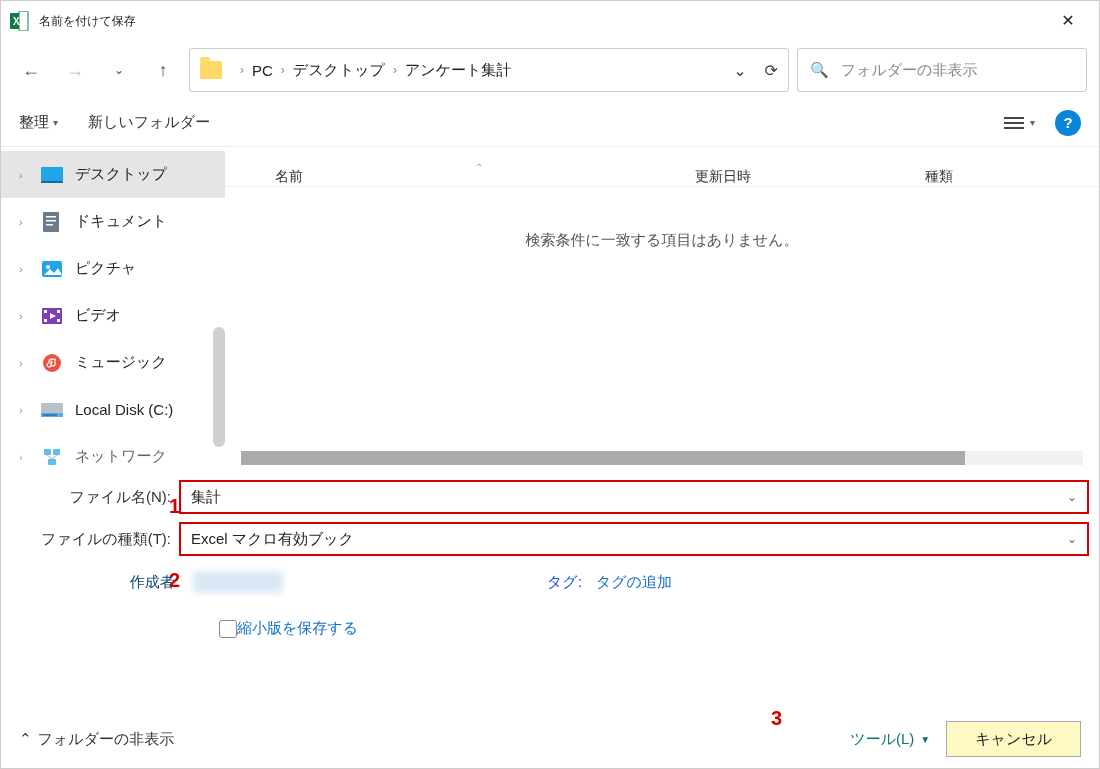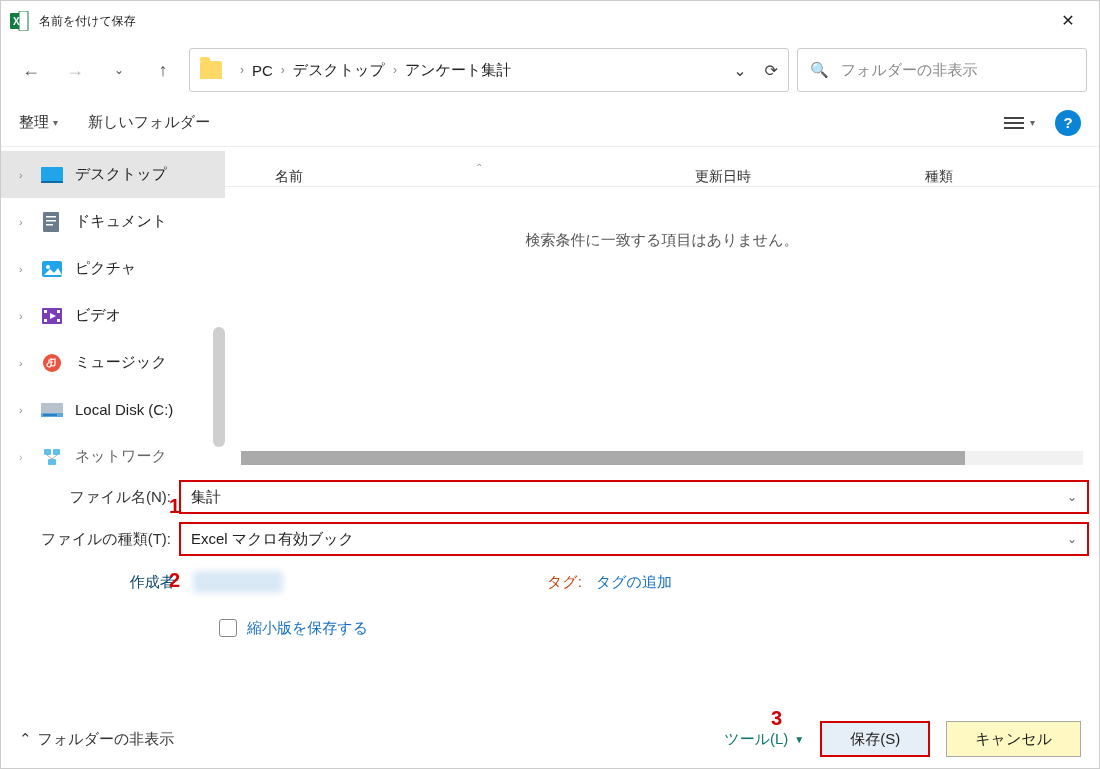--- a/index.html
+++ b/index.html
@@ -53,23 +53,23 @@
 
   
   .form-area { padding: 6px 10px 0 0; }
   .form-row { display: flex; align-items: center; height: 40px; margin-bottom: 2px; }
   .form-label { width: 178px; text-align: right; font-size: 15px; color: #333; padding-right: 8px; }
   .combo { flex: 1; border: 2px solid #d40000; height: 34px; display: flex; align-items: center; padding: 0 10px; font-size: 15px; color: #222; background: #fff; position: relative; }
   .combo-dd { margin-left: auto; color: #666; font-size: 12px; }
   .meta-row { display: flex; align-items: center; margin-top: 12px; padding-left: 0; gap: 14px; font-size: 15px; }
   .meta-label { width: 178px; text-align: right; color: #0c4a6e; }
   .author-blur { width: 90px; height: 22px; background: #d9e8f5; filter: blur(3px); border-radius: 3px; }
-  .tag-label { margin-left: 250px; color: #c2410c; }
+  .tag-label { margin-left: 250px; color: #1d4ed8; }
   .tag-link { color: #1570c4; }
-  .thumb-row { display: flex; align-items: flex-start; margin: 26px 0 0 218px; gap: 10px; font-size: 15px; }
+  .thumb-row { display: flex; align-items: center; margin: 26px 0 0 218px; font-size: 15px; }
   .checkbox { width: 18px; height: 18px; border: 1.5px solid #888; border-radius: 3px; }
   .thumb-label { color: #1570c4; }
 
   
   .bottombar { position: absolute; left: 0; right: 0; bottom: 0; height: 58px; display: flex; align-items: center; padding: 0 18px; }
   .hide-folders { display: flex; align-items: center; gap: 6px; font-size: 15px; color: #333; }
   .bottom-right { margin-left: auto; display: flex; align-items: center; gap: 16px; }
   .tools-dd { font-size: 15px; color: #0f766e; display: flex; align-items: center; gap: 6px; }
   .btn { height: 36px; padding: 0 28px; border: 1px solid #aaa; background: #fef9c3; font-size: 15px; color: #222; display: flex; align-items: center; justify-content: center; }
   .btn.save { background: #e6eef7; border: 2px solid #d40000; }
@@ -267,20 +267,19 @@
 <div class="bottombar">
   <div class="hide-folders">
     <span>⌃</span>
     <span>フォルダーの非表示</span>
   </div>
   <div class="bottom-right">
     <div class="tools-dd">
       <span>ツール(L)</span>
       <span style="font-size:10px;">▼</span>
     </div>
-    <div class="btn save">保存(S)</div>
     <div class="btn">キャンセル</div>
   </div>
 </div>
 
 <div class="annot" style="left:168px; top:494px;">1</div>
 <div class="annot" style="left:168px; top:568px;">2</div>
 <div class="annot" style="left:770px; top:706px;">3</div>
 
 </body></html>

